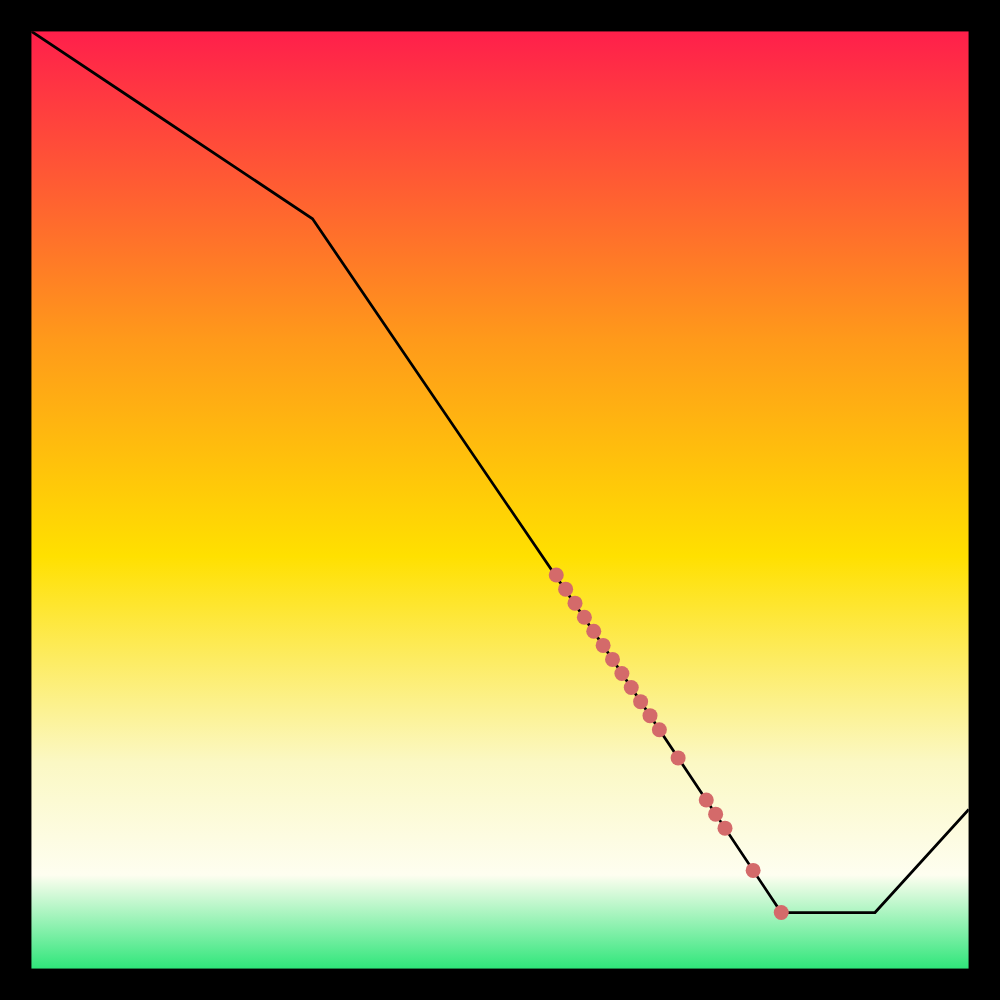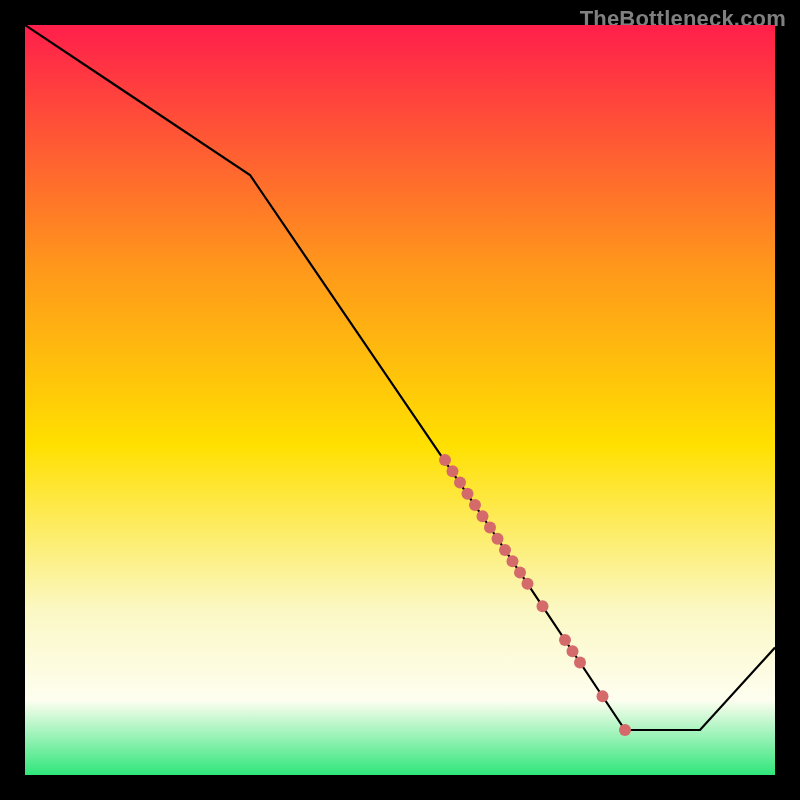--- a/index.html
+++ b/index.html
@@ -38,21 +38,20 @@
   .plot svg {
     display: block;
     width: 750px;
     height: 750px;
   }
 </style>
 </head>
 <body>
 
 <div class="frame">
-  <div class="watermark">TheBottleneck.com</div>
 
   <div class="plot">
     <svg viewBox="0 0 750 750">
       <defs>
         <linearGradient id="bg-grad" x1="0" y1="0" x2="0" y2="1">
 
         <stop offset="0%" stop-color="#ff1f4b"></stop>
             <stop offset="33%" stop-color="#ff9a1a"></stop>
             <stop offset="56.00000000000001%" stop-color="#ffe000"></stop>
             <stop offset="78%" stop-color="#fbf8c4"></stop>

